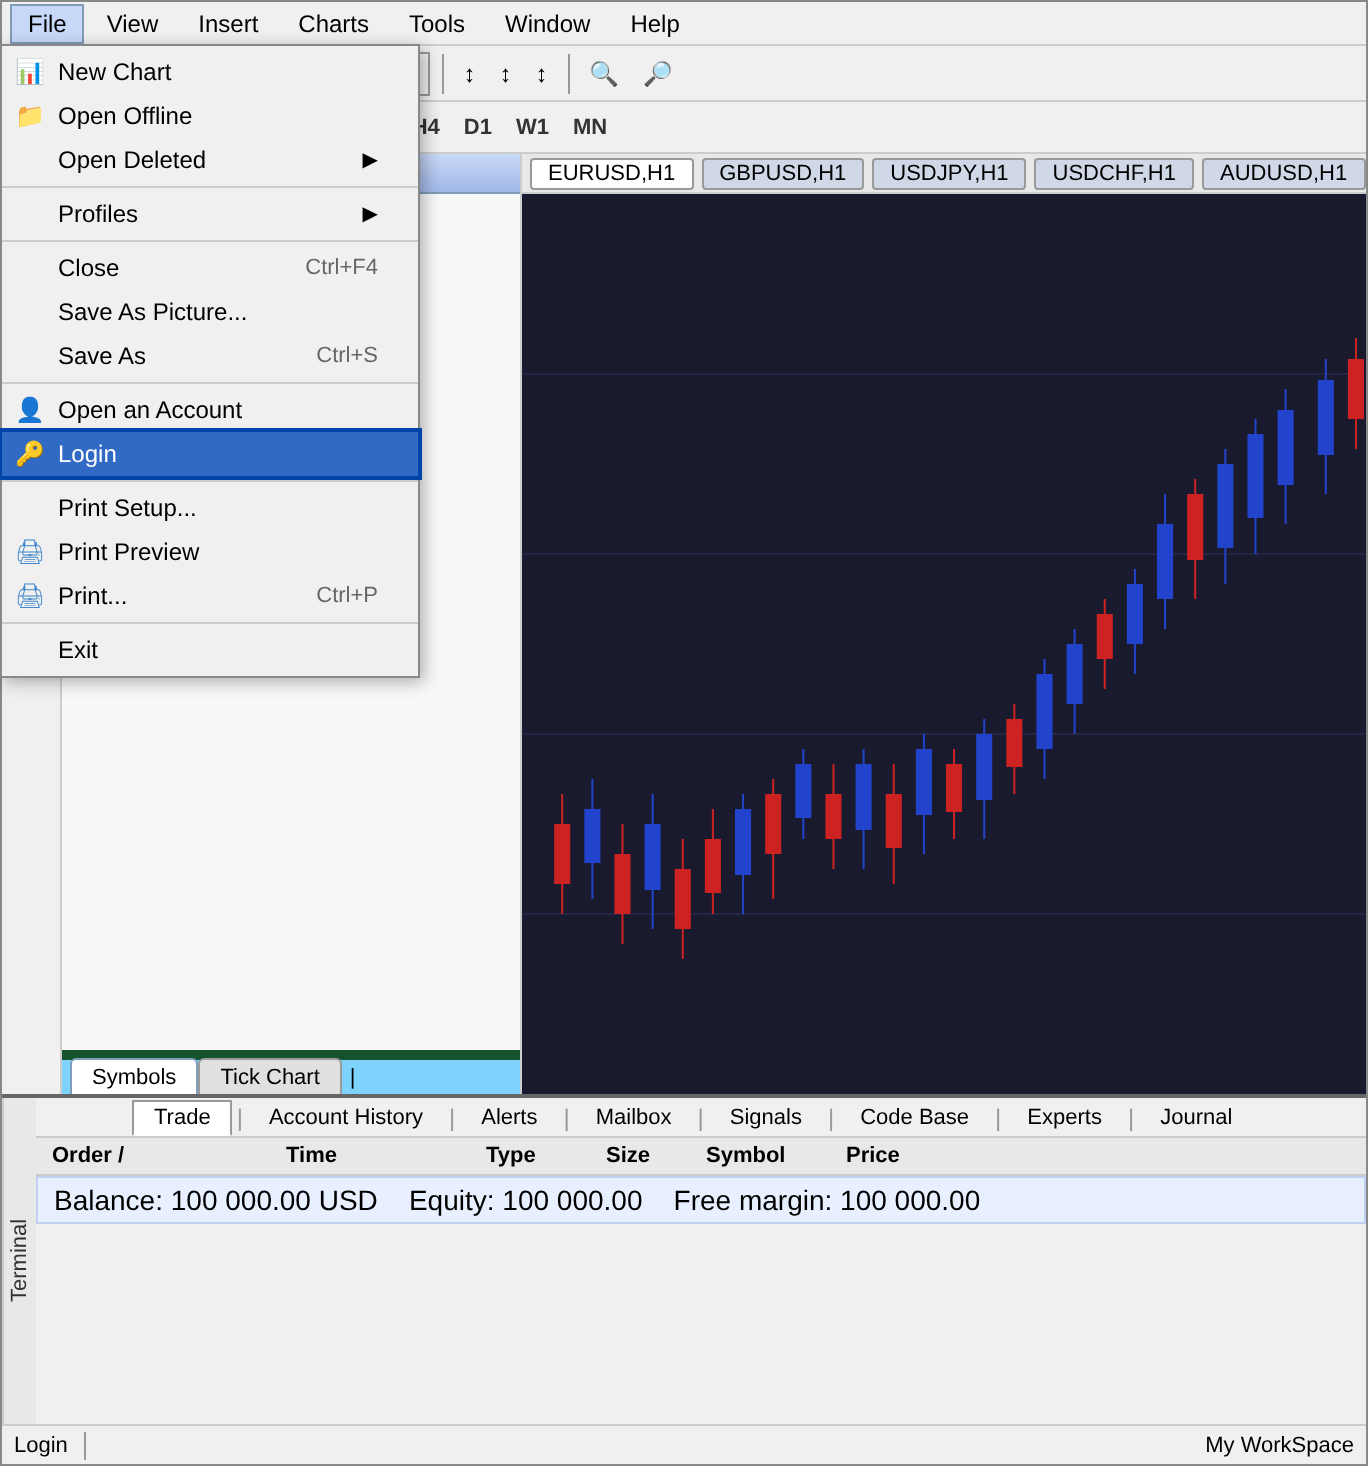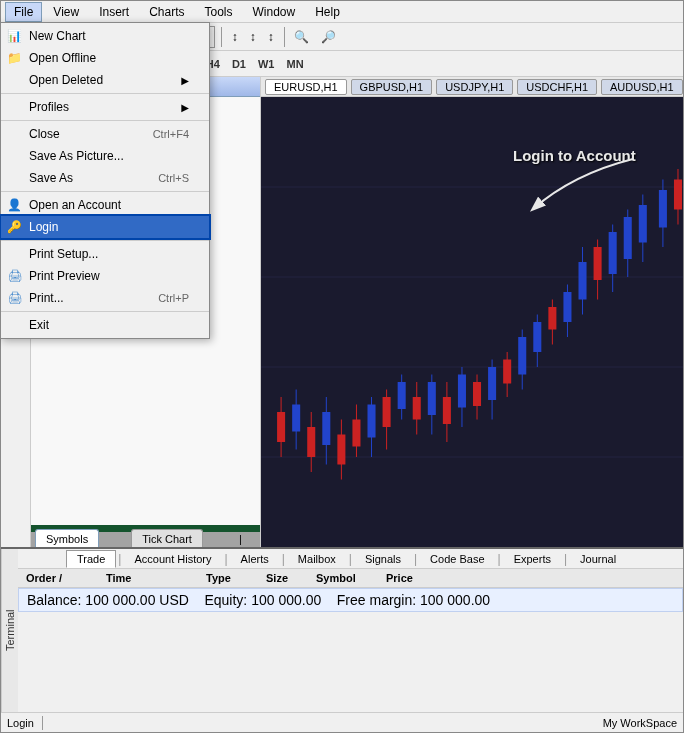--- a/index.html
+++ b/index.html
@@ -286,26 +286,25 @@
       background: #999;
       margin: 0 4px;
     }
     .status-right {
       margin-left: auto;
     }
 
     
     .market-tabs {
       height: 22px;
-      background: #a3a3a3;
-      border-top: 7px solid #14532d;
+      background: #7dd3fc;
+      border-top: 5px solid #14532d;
       display: flex;
       align-items: flex-end;
       padding: 0 4px;
-      gap: 32px;
     }
     .market-tab {
       padding: 2px 10px;
       font-size: 11px;
       cursor: pointer;
       border: 1px solid #999;
       border-bottom: none;
       background: #e0e0e0;
       border-radius: 3px 3px 0 0;
       height: 18px;
@@ -518,31 +517,20 @@
           <rect x="376" y="72" width="8" height="25" fill="#2244cc"></rect>
 
           <line x1="400" y1="55" x2="400" y2="100" stroke="#2244cc" stroke-width="1"></line>
           <rect x="396" y="62" width="8" height="25" fill="#2244cc"></rect>
 
           <line x1="415" y1="48" x2="415" y2="85" stroke="#cc2222" stroke-width="1"></line>
           <rect x="411" y="55" width="8" height="20" fill="#cc2222"></rect>
         </svg>
 
         
-        <div style="position:absolute;top:50px;right:30px;display:flex;flex-direction:column;align-items:flex-start;">
-          <span style="font-size:15px;font-weight:bold;color:#e8e8e8;text-shadow:1px 1px 2px #000;">Login to Account</span>
-          <svg width="140" height="60" style="margin-top:-10px;">
-            <defs>
-              <marker id="arrowhead" markerWidth="8" markerHeight="6" refX="6" refY="3" orient="auto">
-                <polygon points="0 0, 8 3, 0 6" fill="#e8e8e8"></polygon>
-              </marker>
-            </defs>
-            <path d="M 120,5 Q 60,20 20,55" stroke="#e8e8e8" stroke-width="2" fill="none" marker-end="url(#arrowhead)"></path>
-          </svg>
-        </div>
       </div>
     </div>
   </div>
 
   <div style="height:165px;display:flex;flex-direction:column;border-top:2px solid #666;">
     <div style="display:flex;flex:1;overflow:hidden;">
 
       <div class="terminal-label">
         <span>Terminal</span>
       </div>
@@ -562,21 +550,21 @@
           <span class="terminal-tab-sep">|</span>
           <div class="terminal-tab">Code Base</div>
           <span class="terminal-tab-sep">|</span>
           <div class="terminal-tab">Experts</div>
           <span class="terminal-tab-sep">|</span>
           <div class="terminal-tab">Journal</div>
         </div>
 
         <div class="table-header">
           <span class="table-col" style="width:80px;">Order /</span>
-          <span class="table-col" style="width:100px;">Time</span>
+          <span class="table-col" style="width:100px;margin-left:37px;">Time</span>
           <span class="table-col" style="width:60px;">Type</span>
           <span class="table-col" style="width:50px;">Size</span>
           <span class="table-col" style="width:70px;">Symbol</span>
           <span class="table-col" style="width:60px;">Price</span>
         </div>
 
         <div class="balance-row">
           <span>Balance: 100 000.00 USD</span>
           &nbsp;&nbsp;
           <span>Equity:</span>

